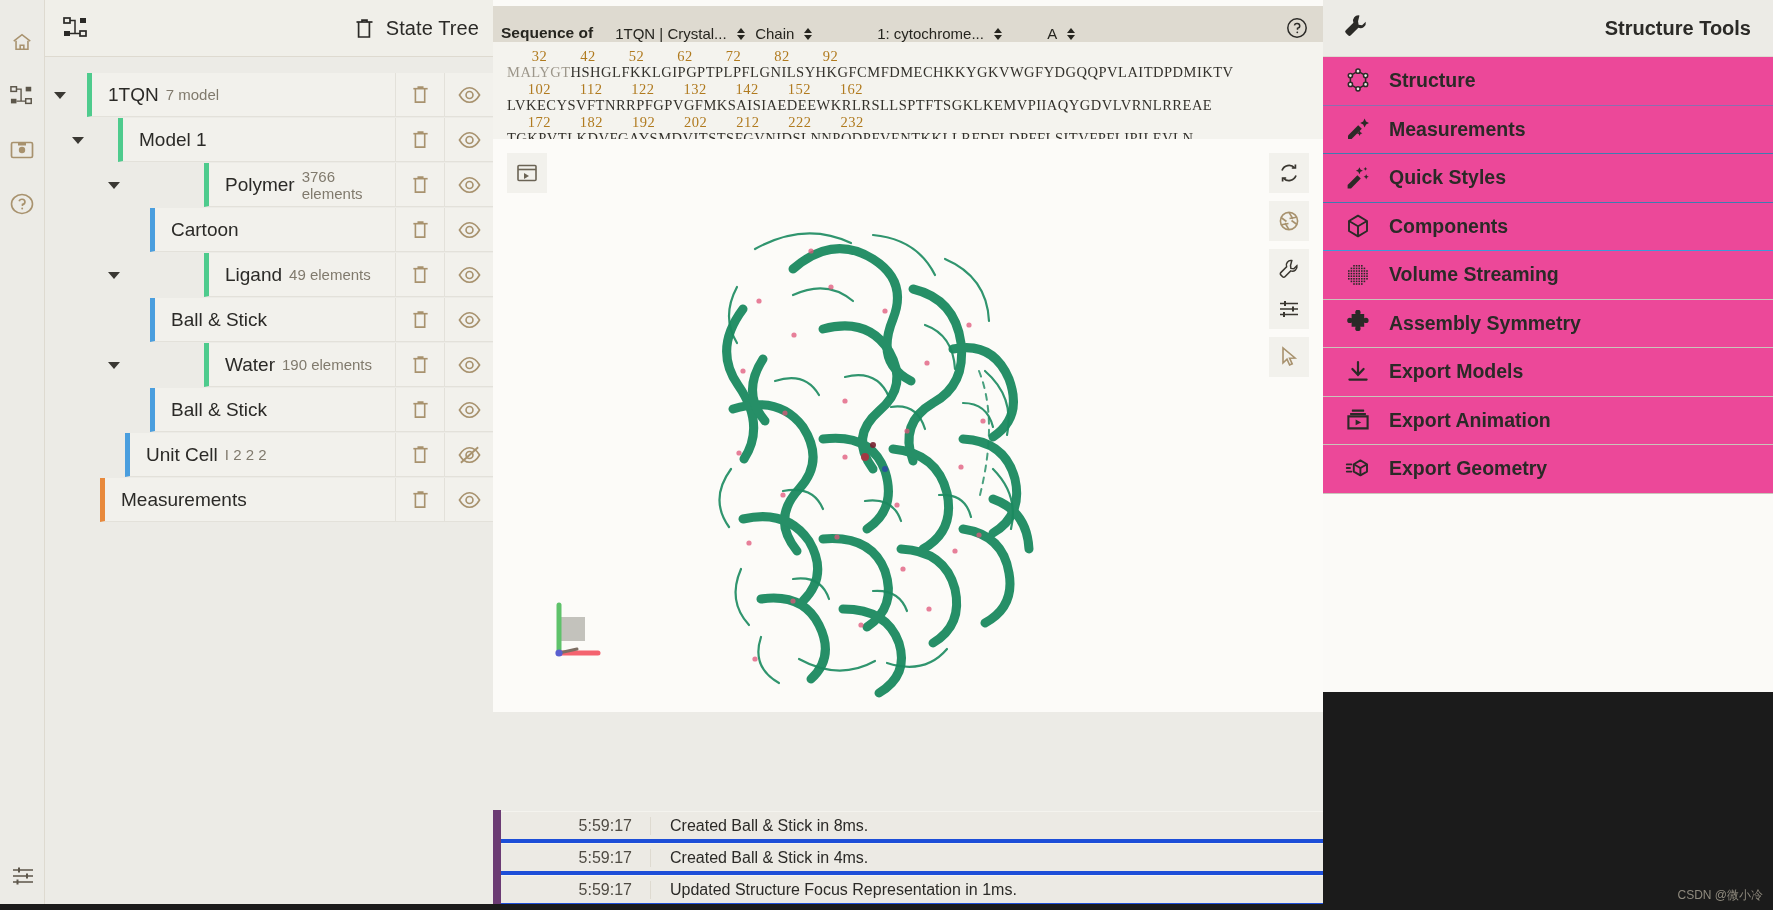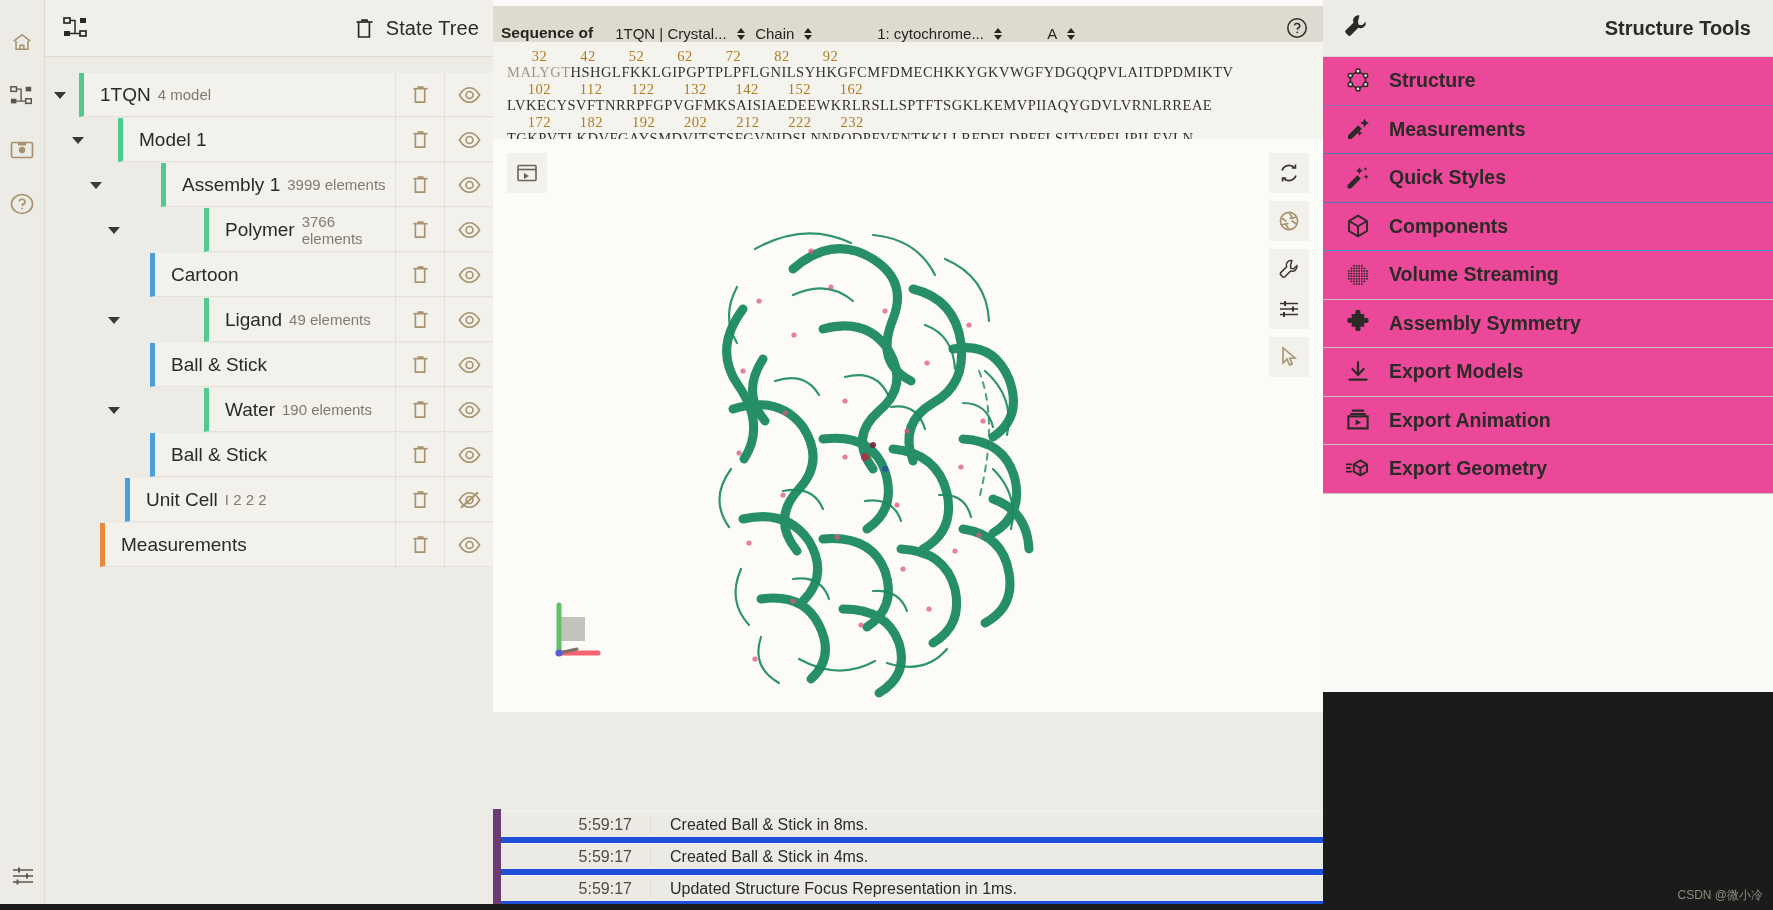--- a/index.html
+++ b/index.html
@@ -92,21 +92,21 @@
   .node-actions {
     margin-left: auto;
     display: flex; height: 44px;
   }
   .act {
     width: 49px; height: 44px;
     display: flex; align-items: center; justify-content: center;
     border-left: 1px solid #e3e1da;
     cursor: pointer;
   }
-  .tree-row.indent-0 .node { margin-left: 4px; }
+  .tree-row.indent-0 .node { margin-left: 12px; }
   .tree-row.indent-1 .node { margin-left: 25px; gap: 28px; }
   .tree-row.indent-2 .node { margin-left: 50px; }
   .tree-row.indent-3 .node { margin-left: 75px; }
   .tree-row.indent-1 .expand { margin-left: 18px; }
   .tree-row.indent-2 .expand { margin-left: 36px; }
   .tree-row.indent-3 .expand { margin-left: 54px; }
   .no-caret { width: 30px; flex: 0 0 30px; }
 
   
   .center {
@@ -201,21 +201,21 @@
     position: absolute; left: 0; bottom: 0;
     width: 830px; height: 198px;
     background: #ecebe6;
     overflow: hidden;
   }
   .log-rows { position:absolute; bottom: 3px; left: 0; width: 830px; }
   .log-row {
     display: flex; align-items: center;
     height: 32px;
     background: #eceae4;
-    border-bottom: 6px solid #1d4ed8;
+    border-bottom: 4px solid #1d4ed8;
     border-top: 1px solid #f4f3ee;
   }
   .log-bar { width: 8px; height: 32px; background: #6b3b73; flex: 0 0 8px;}
   .log-time {
     width: 150px; flex: 0 0 150px;
     text-align: right; padding-right: 18px;
     font-size: 16px; color: #4f4b43;
     border-right: 1px solid #dedad0;
   }
   .log-msg {
@@ -345,21 +345,21 @@
       </div>
       <div class="tree-header-title">State Tree</div>
     </div>
     <div class="tree-body" id="tree-body">
         <div class="tree-row indent-0">
           <div class="expand">
             <span class="caret"></span>
           </div>
           <div class="node" style="border-left-color: rgb(78, 203, 141);">
             <div class="node-label">1TQN</div>
-            <div class="node-sub">4 model</div>
+            <div class="node-sub">7 model</div>
             <div class="node-actions">
               <div class="act">
                 <svg width="17" height="19" viewBox="0 0 19 21" fill="none" stroke="#a8926e" stroke-width="1.8">
                   <path d="M1.5 4 H17.5"></path>
                   <path d="M7 4 V2.2 H12 V4"></path>
                   <path d="M3.8 4 V19 H14.2 V4"></path>
                 </svg>
               </div>
               <div class="act">
                 <svg width="23" height="18" viewBox="0 0 24 18" fill="none" stroke="#a8926e" stroke-width="1.7">
@@ -369,44 +369,20 @@
               </div>
             </div>
           </div>
         </div>
         <div class="tree-row indent-1">
           <div class="expand">
             <span class="caret"></span>
           </div>
           <div class="node" style="border-left-color: rgb(78, 203, 141);">
             <div class="node-label">Model 1</div>
-            <div class="node-actions">
-              <div class="act">
-                <svg width="17" height="19" viewBox="0 0 19 21" fill="none" stroke="#a8926e" stroke-width="1.8">
-                  <path d="M1.5 4 H17.5"></path>
-                  <path d="M7 4 V2.2 H12 V4"></path>
-                  <path d="M3.8 4 V19 H14.2 V4"></path>
-                </svg>
-              </div>
-              <div class="act">
-                <svg width="23" height="18" viewBox="0 0 24 18" fill="none" stroke="#a8926e" stroke-width="1.7">
-                  <path d="M1.5 9 C5 3 8.5 1.4 12 1.4 C15.5 1.4 19 3 22.5 9 C19 15 15.5 16.6 12 16.6 C8.5 16.6 5 15 1.5 9 Z"></path>
-                  <circle cx="12" cy="9" r="3.6"></circle>
-                </svg>
-              </div>
-            </div>
-          </div>
-        </div>
-        <div class="tree-row indent-2">
-          <div class="expand">
-            <span class="caret"></span>
-          </div>
-          <div class="node" style="border-left-color: rgb(78, 203, 141);">
-            <div class="node-label">Assembly 1</div>
-            <div class="node-sub">3999 elements</div>
             <div class="node-actions">
               <div class="act">
                 <svg width="17" height="19" viewBox="0 0 19 21" fill="none" stroke="#a8926e" stroke-width="1.8">
                   <path d="M1.5 4 H17.5"></path>
                   <path d="M7 4 V2.2 H12 V4"></path>
                   <path d="M3.8 4 V19 H14.2 V4"></path>
                 </svg>
               </div>
               <div class="act">
                 <svg width="23" height="18" viewBox="0 0 24 18" fill="none" stroke="#a8926e" stroke-width="1.7">

